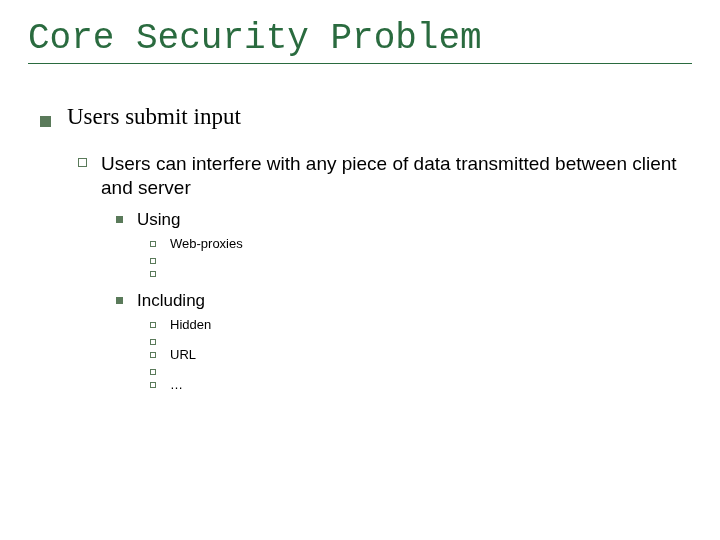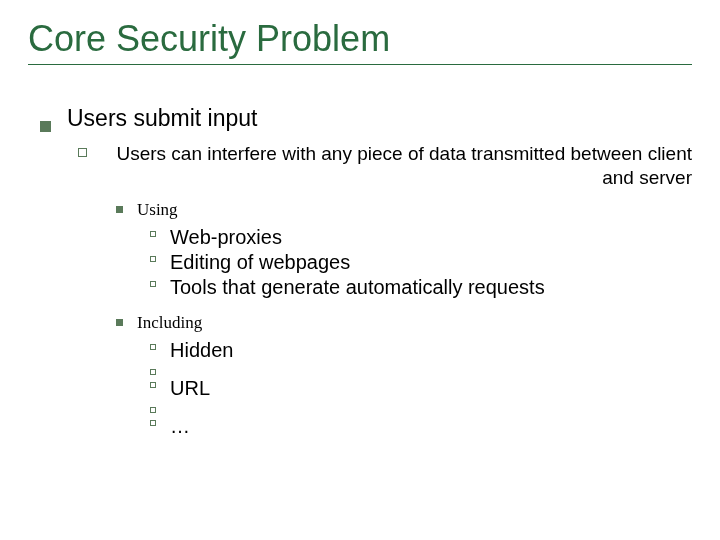--- a/index.html
+++ b/index.html
@@ -9,35 +9,36 @@
     }
     body {
       width: 720px;
       height: 540px;
       background: #ffffff;
       font-family: Arial, sans-serif;
       padding: 18px 28px;
       overflow: hidden;
     }
     .title {
-      font-family: Liberation Sans, sans-serif;
+      font-family: Liberation Mono, monospace;
       font-size: 36px;
       color: #2a6b3f;
       font-weight: normal;
       margin-bottom: 4px;
     }
     .title-underline {
       border-bottom: 1px solid #2a6b3f;
       margin-bottom: 40px;
     }
     .level-1 {
       display: flex;
-      align-items: flex-end;
+      align-items: center;
       margin-left: 12px;
-      margin-bottom: 10px;
+      margin-bottom: 22px;
+      font-family: Liberation Serif, serif;
     }
     .level-1 .bullet-square-solid {
       width: 11px;
       height: 11px;
       background: #5a7a5a;
       flex-shrink: 0;
       margin-top: 8px;
       margin-right: 16px;
     }
     .level-1 .text {
@@ -55,58 +56,56 @@
       height: 9px;
       border: 1px solid #5a7a5a;
       flex-shrink: 0;
       margin-top: 6px;
       margin-right: 14px;
     }
     .level-2 .text {
       font-size: 19px;
       color: #000;
       line-height: 1.25;
-      text-align: right;
     }
     .level-3 {
       display: flex;
       align-items: flex-start;
       margin-left: 88px;
       margin-bottom: 6px;
       margin-top: 6px;
     }
     .level-3 .bullet-square-small {
       width: 7px;
       height: 7px;
       background: #5a7a5a;
       flex-shrink: 0;
       margin-top: 6px;
       margin-right: 14px;
     }
     .level-3 .text {
       font-size: 17px;
       color: #000;
-      font-family: Liberation Serif, serif;
     }
     .level-4 {
       display: flex;
       align-items: flex-start;
       margin-left: 122px;
       margin-bottom: 2px;
     }
     .level-4 .bullet-square-tiny {
       width: 6px;
       height: 6px;
       border: 1px solid #5a7a5a;
       flex-shrink: 0;
       margin-top: 5px;
       margin-right: 14px;
     }
     .level-4 .text {
-      font-size: 20px;
+      font-size: 13px;
       color: #000;
     }
     .spacer-sm {
       height: 6px;
     }
   </style>
 </head>
 <body>
 
 <div class="title">Core Security Problem</div>
@@ -126,25 +125,23 @@
   <div class="bullet-square-small"></div>
   <div class="text">Using</div>
 </div>
 
 <div class="level-4">
   <div class="bullet-square-tiny"></div>
   <div class="text">Web-proxies</div>
 </div>
 <div class="level-4">
   <div class="bullet-square-tiny"></div>
-  <div class="text">Editing of webpages</div>
 </div>
 <div class="level-4">
   <div class="bullet-square-tiny"></div>
-  <div class="text">Tools that generate automatically requests</div>
 </div>
 
 <div class="spacer-sm"></div>
 
 <div class="level-3">
   <div class="bullet-square-small"></div>
   <div class="text">Including</div>
 </div>
 
 <div class="level-4">

